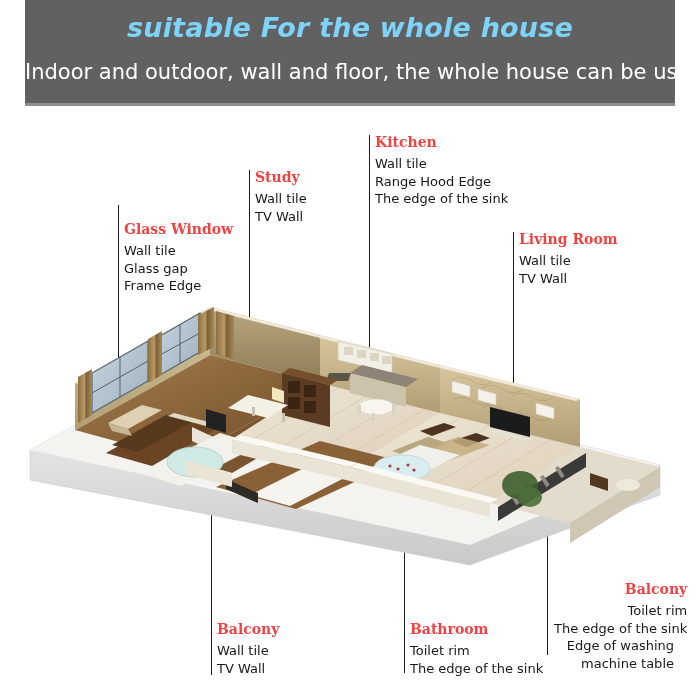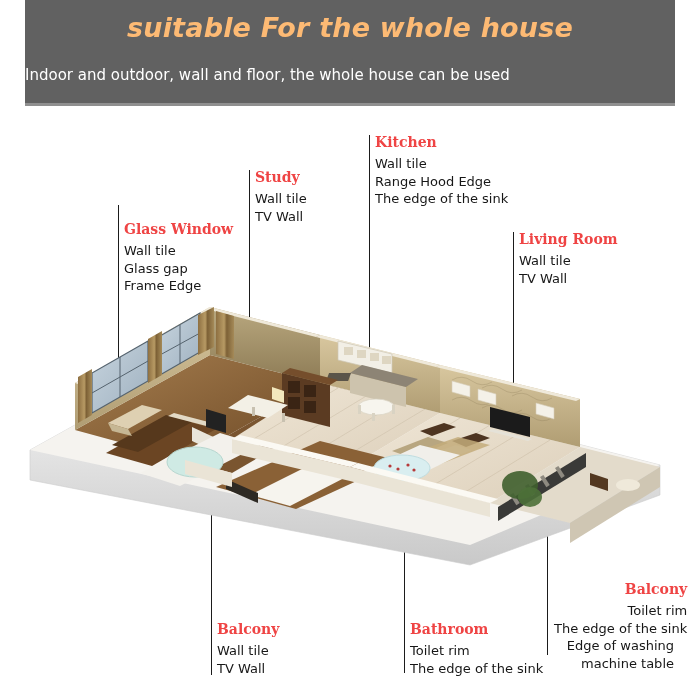--- a/index.html
+++ b/index.html
@@ -25,37 +25,37 @@
     background: #616161;
     border-bottom: 3px solid #8f8f8f;
     box-sizing: border-box;
   }
   #banner-title {
     position: absolute;
     left: 0;
     right: 0;
     top: 12px;
     text-align: center;
-    color: #fdba74;
+    color: #7dd3fc;
     font-family: "DejaVu Sans", sans-serif;
     font-style: italic;
     font-weight: bold;
     font-size: 27px;
     letter-spacing: 0.2px;
     white-space: nowrap;
   }
   #banner-subtitle {
     position: absolute;
     left: 0;
     right: 0;
-    top: 66px;
+    top: 60px;
     text-align: left;
     color: #ffffff;
     font-family: "DejaVu Sans", sans-serif;
-    font-size: 15px;
+    font-size: 21px;
     white-space: nowrap;
   }
 
   
   #floorplan {
     position: absolute;
     left: 20px;
     top: 255px;
     width: 660px;
     height: 330px;

